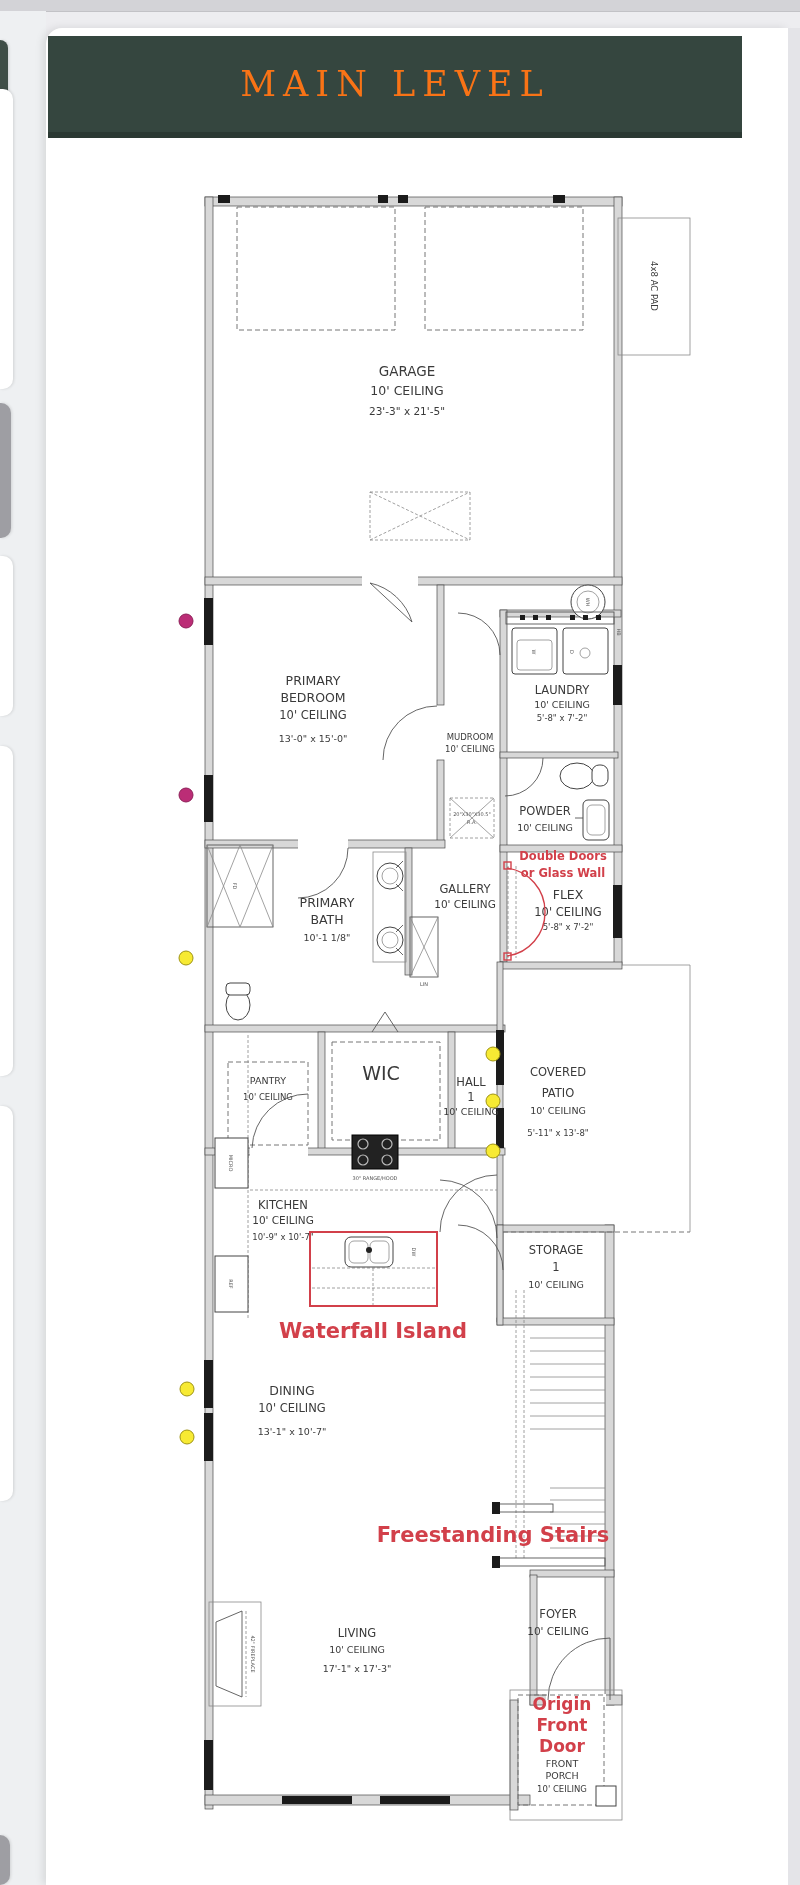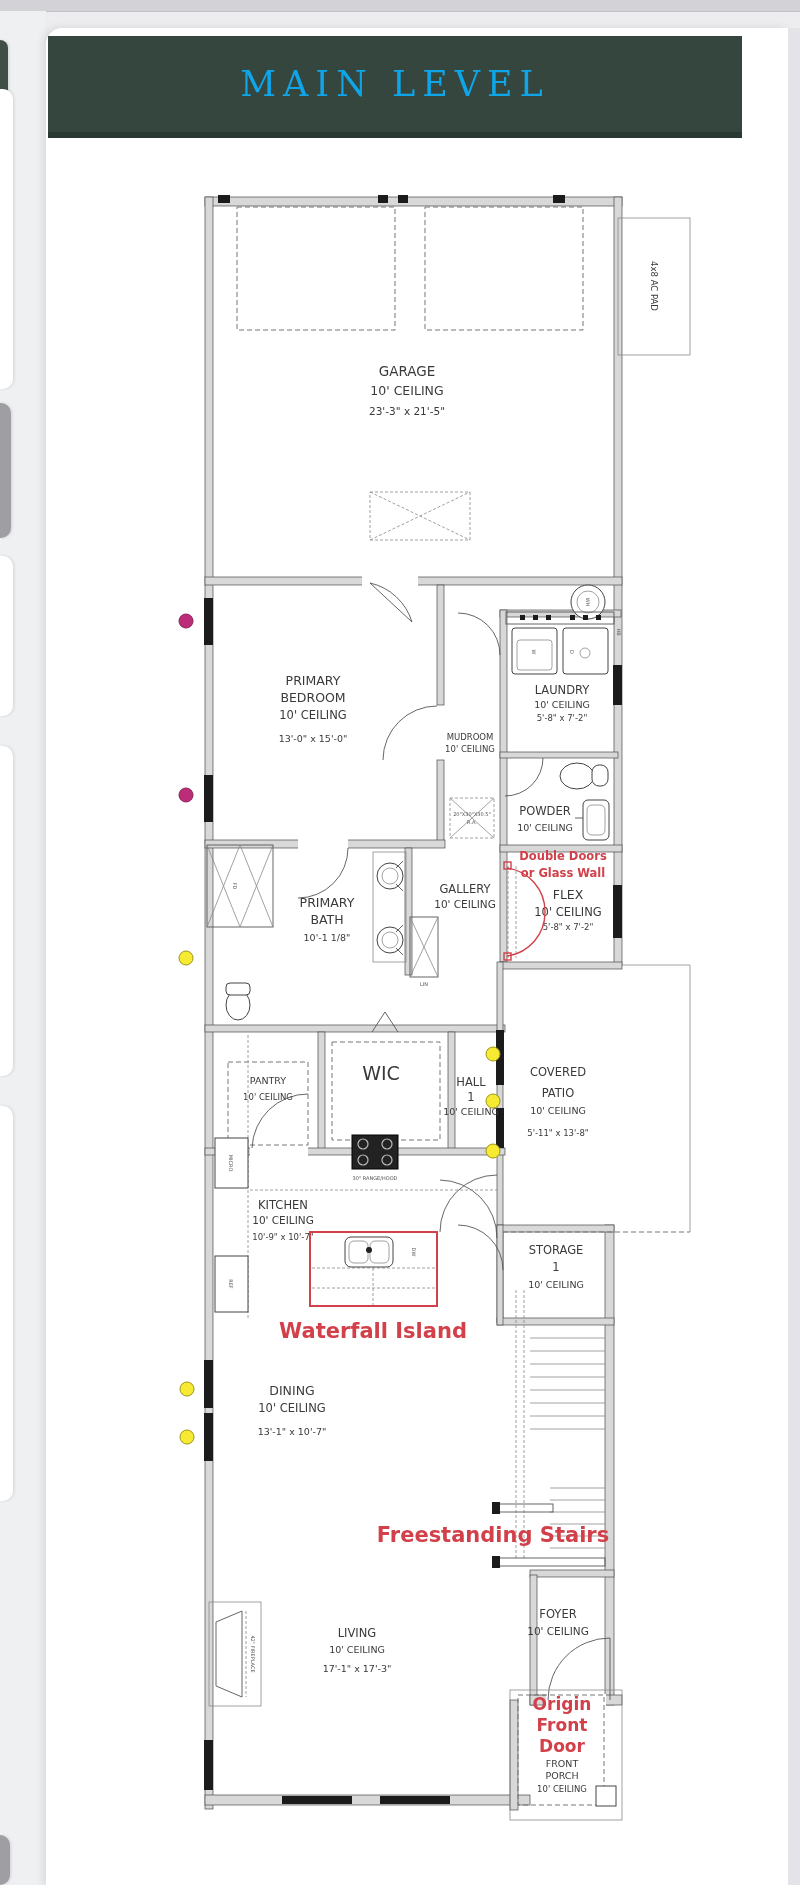--- a/index.html
+++ b/index.html
@@ -8,21 +8,21 @@
   .gutter{position:absolute;left:0;top:11px;width:46px;height:1874px;background:#eef0f2;}
   .peek{position:absolute;background:#ffffff;border-radius:0 10px 10px 0;box-shadow:1px 0 3px rgba(0,0,0,.12);}
   .peek.dark{background:#3f4e47;}
   .peek.gray{background:#9e9ea3;}
   .card{position:absolute;left:46px;top:28px;width:742px;height:1857px;background:#ffffff;
     border-top-left-radius:16px;box-shadow:-3px 0 8px rgba(0,0,0,.10);}
   .rightstrip{position:absolute;left:788px;top:28px;width:12px;height:1857px;background:#e4e4e8;}
   .banner{position:absolute;left:2px;top:8px;width:694px;height:96px;background:#35463f;
     border-bottom:6px solid #2b3933;display:flex;align-items:center;justify-content:center;}
   .banner h1{margin:0;font-family:"DejaVu Serif","Liberation Serif",serif;font-weight:400;
-    font-size:35px;letter-spacing:7px;color:#0ea5e9;}
+    font-size:35px;letter-spacing:7px;color:#f97316;}
   svg{position:absolute;left:0;top:0;}
   svg text{font-family:"DejaVu Sans","Liberation Sans",sans-serif;fill:#3a3a3a;text-anchor:middle;}
   .s14{font-size:13.5px}.s12{font-size:12.5px}.s11{font-size:11.5px}.s10{font-size:10.5px}
   .s9{font-size:9.5px}.s8{font-size:8.5px}.micro{font-size:5px;fill:#555}
   .wic{font-size:19px}
   .red{fill:#d2404a;font-weight:bold}
   .redbig{font-size:21px}.redmid{font-size:17px}.redsm{font-size:11.5px}
   .wall{fill:#d8d8d8;stroke:#4a4a4a;stroke-width:.7}
   .win{fill:#1b1b1b;stroke:none}
   .ln{stroke:#555;stroke-width:.9;fill:none}

